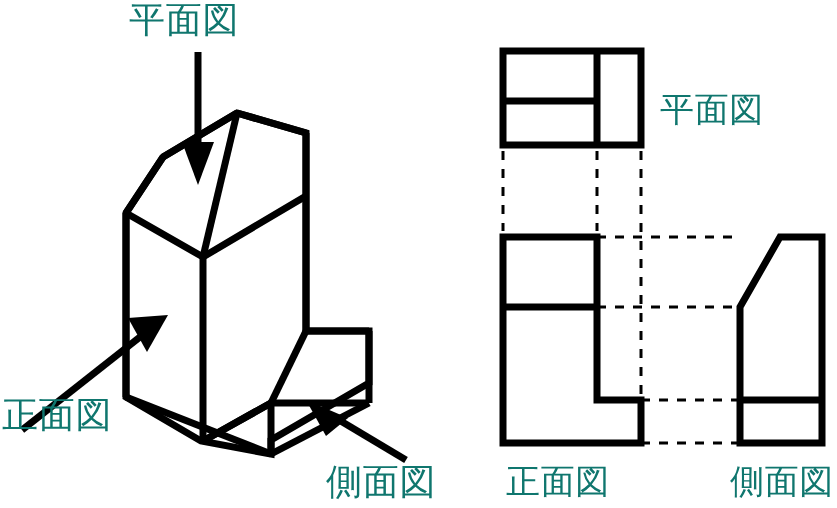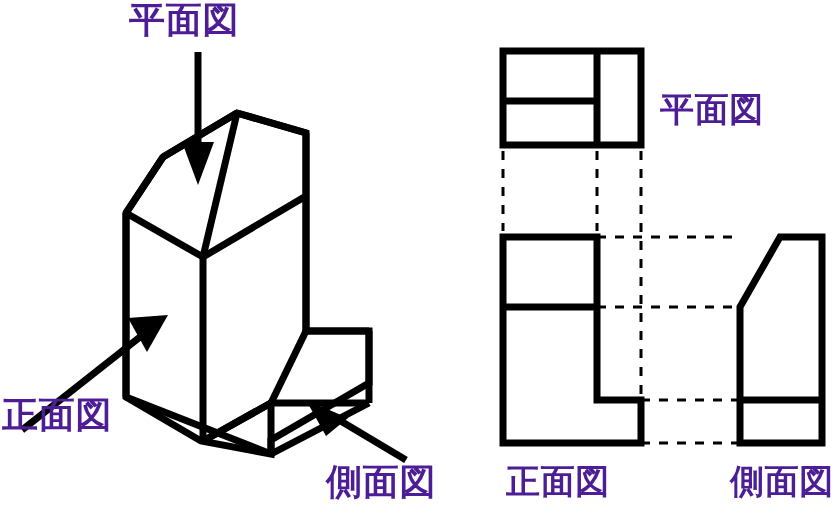--- a/index.html
+++ b/index.html
@@ -19,23 +19,23 @@
   }
   #figure {
     position: absolute;
     left: 0;
     top: 0;
     width: 837px;
     height: 508px;
   }
   .label {
     position: absolute;
-    color: #4c1d95;
+    color: #0f766e;
     font-family: "DejaVu Sans", sans-serif;
-    font-weight: 700;
+    font-weight: 400;
     white-space: nowrap;
     line-height: 1;
     letter-spacing: 0.02em;
   }
   .label-iso-top   { left: 129px; top: 2px;   font-size: 36px; }
   .label-iso-front { left: 2px;   top: 397px; font-size: 36px; }
   .label-iso-side  { left: 326px; top: 464px; font-size: 36px; }
   .label-ortho-top   { left: 660px; top: 92px;  font-size: 34px; }
   .label-ortho-front { left: 506px; top: 464px; font-size: 34px; }
   .label-ortho-side  { left: 730px; top: 464px; font-size: 34px; }

